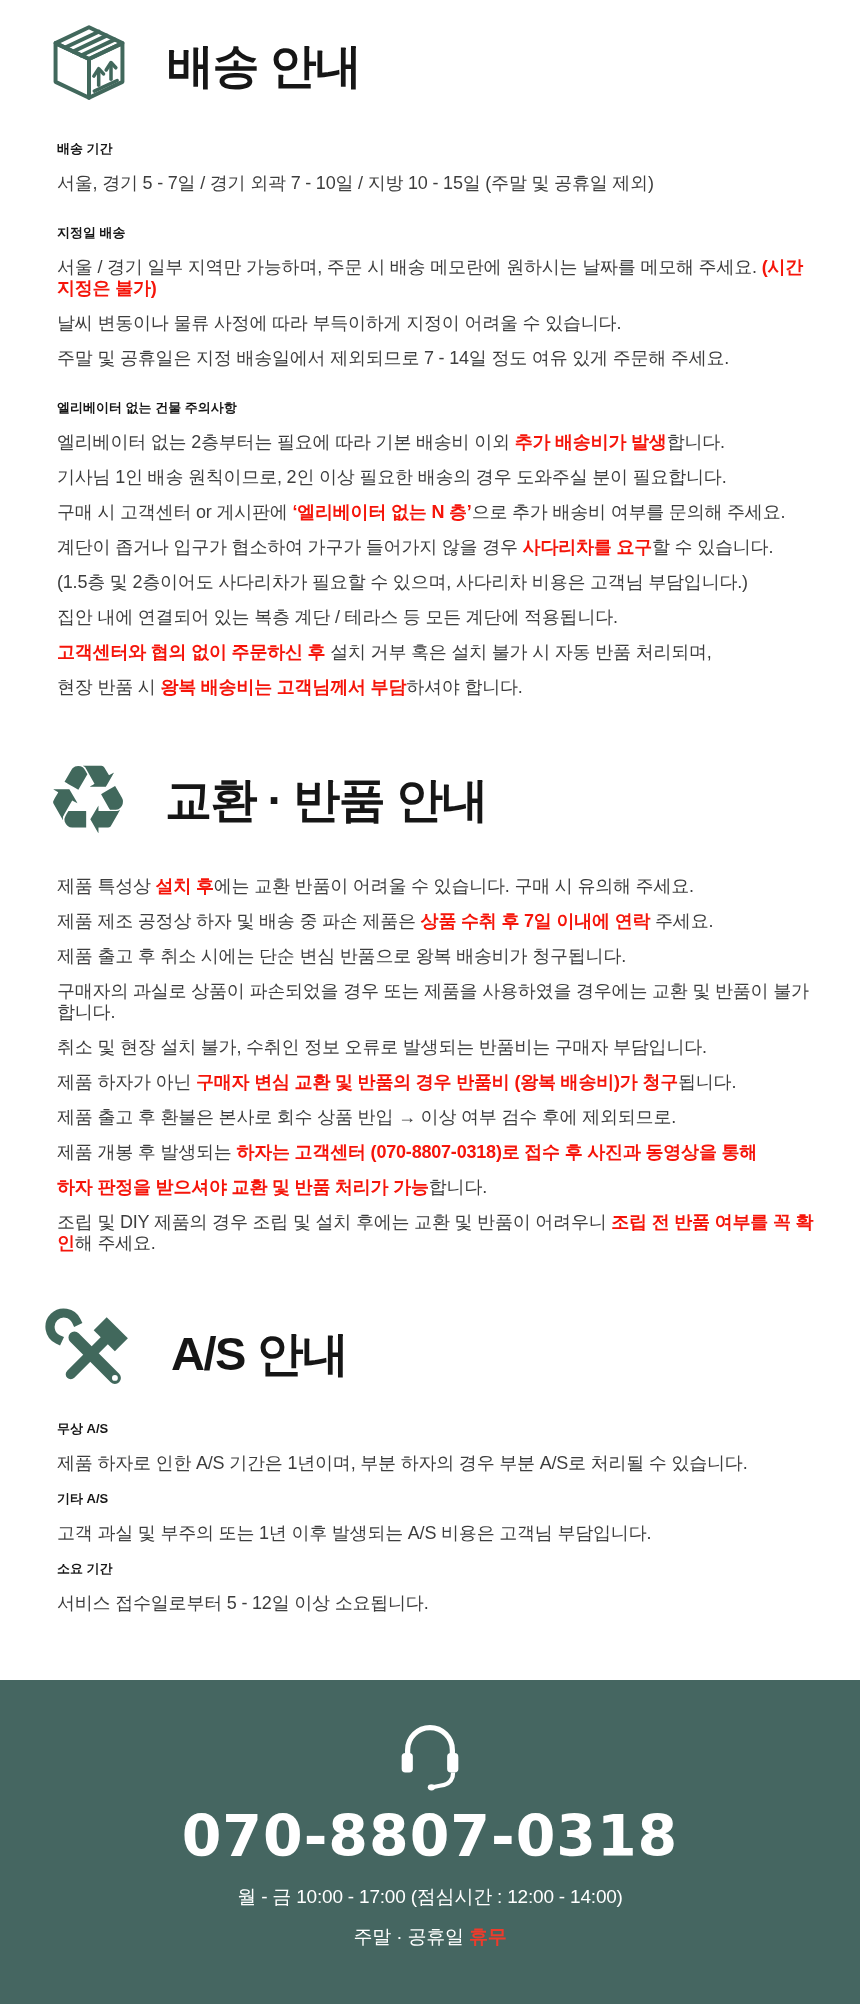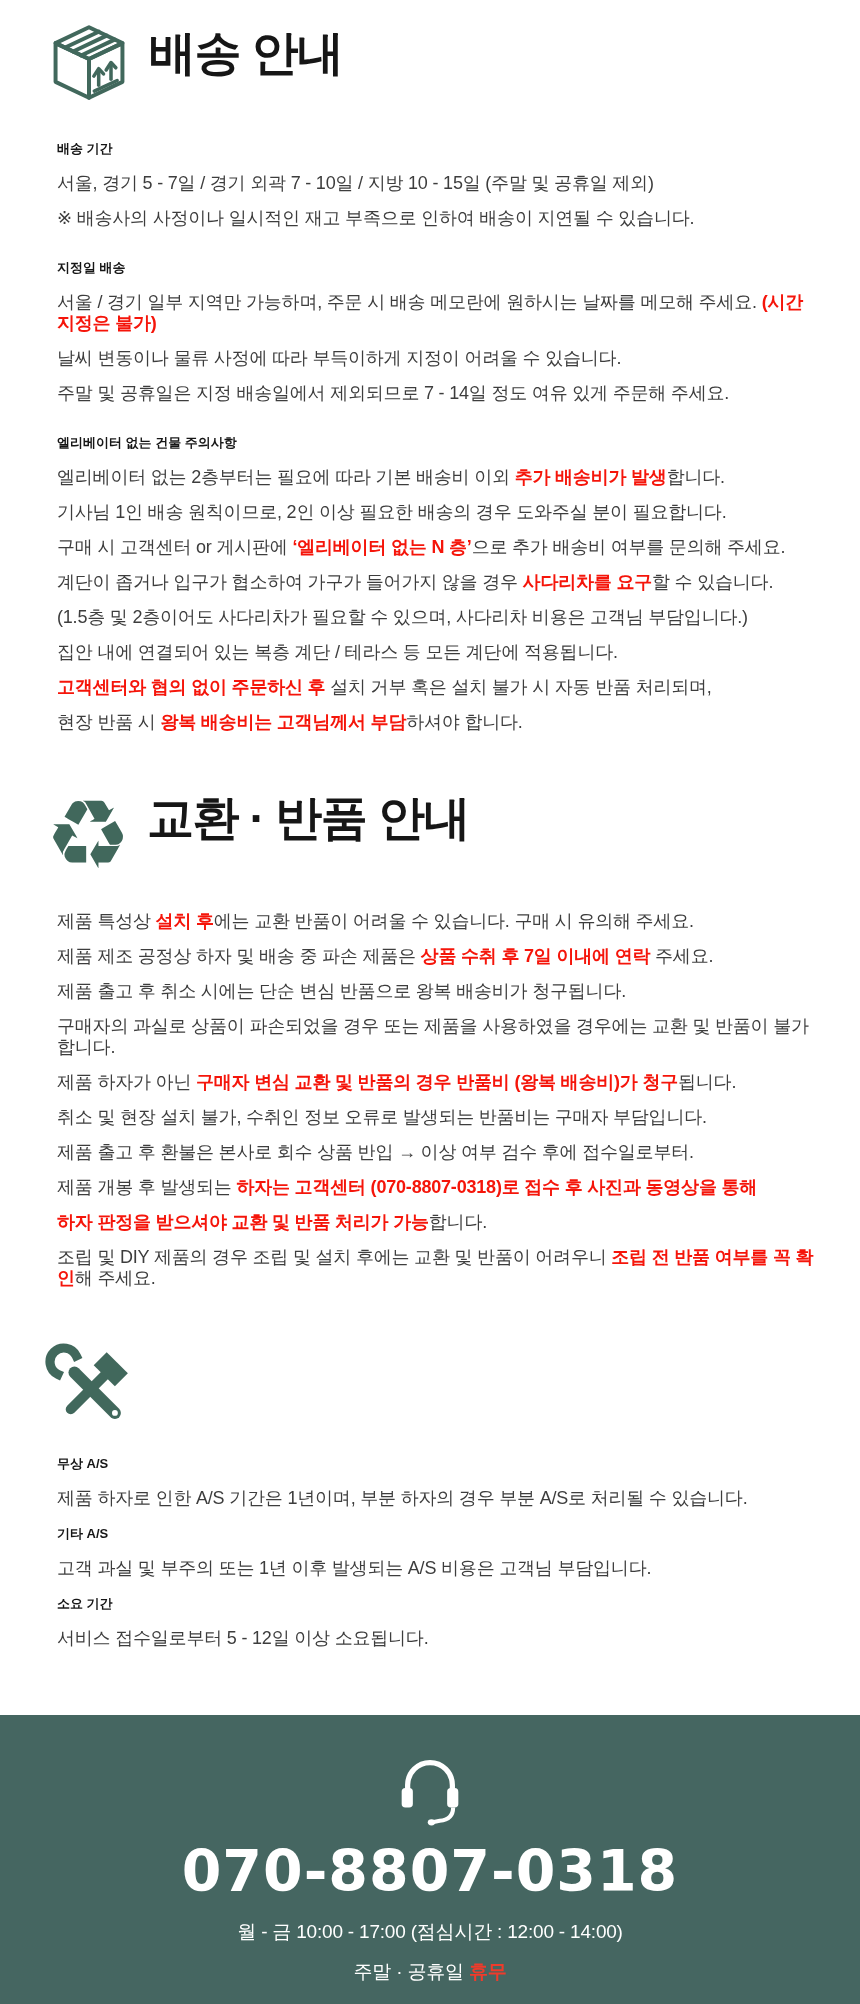--- a/index.html
+++ b/index.html
@@ -6,21 +6,21 @@
   body{
     width:860px;
     background:#ffffff;
     font-family:"Liberation Sans","DejaVu Sans",sans-serif;
     color:var(--body,#3d3d3d);
     -webkit-font-smoothing:antialiased;
   }
   .content{padding:22px 36px 0 57px;}
   .info-section{margin-top:54px;}
   .info-section:first-of-type{margin-top:0;}
-  .sec-header{display:flex;align-items:flex-start;gap:16px;margin:0 0 18px -12px;}
+  .sec-header{display:flex;align-items:center;gap:34px;margin:0 0 18px -12px;}
   .sec-icon{color:var(--green,#41685c);display:block;line-height:0;}
   .sec-icon svg{display:block;}
   .sec-icon.glyph{font-family:"DejaVu Sans",sans-serif;font-size:96px;line-height:96px;}
   .sec-title{
     font-size:47px;font-weight:800;letter-spacing:-1.5px;
     color:var(--title,#161616);margin:0;white-space:nowrap;
   }
   .block{margin-top:28px;}
   .block:first-child{margin-top:0;}
   .info-section:nth-of-type(3) .block{margin-top:2px;}
@@ -65,21 +65,20 @@
       <polyline points="69.5,54.5 75,46 80.5,52"></polyline>
       <line x1="56" y1="78.5" x2="82" y2="66.5"></line>
     </g>
   </svg>
 </span>
         <h2 class="sec-title">배송 안내</h2>
       </div>
       <div class="block">
         <div class="subtitle">배송 기간</div>
         <p class="line"><span class="run">서울, 경기 5 - 7일 / 경기 외곽 7 - 10일 / 지방 10 - 15일 (주말 및 공휴일 제외)</span></p>
-        <p class="line"><span class="run">※ 배송사의 사정이나 일시적인 재고 부족으로 인하여 배송이 지연될 수 있습니다.</span></p>
       </div>
       <div class="block">
         <div class="subtitle">지정일 배송</div>
         <p class="line"><span class="run">서울 / 경기 일부 지역만 가능하며, 주문 시 배송 메모란에 원하시는 날짜를 메모해 주세요. </span><span class="run red">(시간 지정은 불가)</span></p>
         <p class="line"><span class="run">날씨 변동이나 물류 사정에 따라 부득이하게 지정이 어려울 수 있습니다.</span></p>
         <p class="line"><span class="run">주말 및 공휴일은 지정 배송일에서 제외되므로 7 - 14일 정도 여유 있게 주문해 주세요.</span></p>
       </div>
       <div class="block">
         <div class="subtitle">엘리베이터 없는 건물 주의사항</div>
         <p class="line"><span class="run">엘리베이터 없는 2층부터는 필요에 따라 기본 배송비 이외 </span><span class="run red">추가 배송비가 발생</span><span class="run">합니다.</span></p>
@@ -97,39 +96,40 @@
         <span class="sec-icon glyph">
   <span class="glyph-recycle" style="font-family:'DejaVu Sans',sans-serif;">♻</span>
 </span>
         <h2 class="sec-title">교환 · 반품 안내</h2>
       </div>
       <div class="block">
         <p class="line"><span class="run">제품 특성상 </span><span class="run red">설치 후</span><span class="run">에는 교환 반품이 어려울 수 있습니다. 구매 시 유의해 주세요.</span></p>
         <p class="line"><span class="run">제품 제조 공정상 하자 및 배송 중 파손 제품은 </span><span class="run red">상품 수취 후 7일 이내에 연락</span><span class="run"> 주세요.</span></p>
         <p class="line"><span class="run">제품 출고 후 취소 시에는 단순 변심 반품으로 왕복 배송비가 청구됩니다.</span></p>
         <p class="line"><span class="run">구매자의 과실로 상품이 파손되었을 경우 또는 제품을 사용하였을 경우에는 교환 및 반품이 불가합니다.</span></p>
+        <p class="line"><span class="run">취소 및 현장 설치 불가, 수취인 정보 오류로 발생되는 반품비는 구매자 부담입니다.</span></p>
         <p class="line"><span class="run">제품 하자가 아닌 </span><span class="run red">구매자 변심 교환 및 반품의 경우 반품비 (왕복 배송비)가 청구</span><span class="run">됩니다.</span></p>
-        <p class="line"><span class="run">취소 및 현장 설치 불가, 수취인 정보 오류로 발생되는 반품비는 구매자 부담입니다.</span></p>
-        <p class="line"><span class="run">제품 출고 후 환불은 본사로 회수 상품 반입 → 이상 여부 검수 후에 접수일로부터.</span></p>
+        <p class="line"><span class="run">제품 출고 후 환불은 본사로 회수 상품 반입 → 이상 여부 검수 후에 제외되므로.</span></p>
         <p class="line"><span class="run">제품 개봉 후 발생되는 </span><span class="run red">하자는 고객센터 (070-8807-0318)로 접수 후 사진과 동영상을 통해</span></p>
         <p class="line"><span class="run red">하자 판정을 받으셔야 교환 및 반품 처리가 가능</span><span class="run">합니다.</span></p>
         <p class="line"><span class="run">조립 및 DIY 제품의 경우 조립 및 설치 후에는 교환 및 반품이 어려우니 </span><span class="run red">조립 전 반품 여부를 꼭 확인</span><span class="run">해 주세요.</span></p>
       </div>
     </section>
     <section class="info-section">
       <div class="sec-header">
         <span class="sec-icon">
   <svg width="92" height="92" viewBox="0 0 100 100" fill="none" stroke="currentColor">
     <path d="M14,34 A 15,15 0 1 1 34,14" stroke-width="10" stroke-linecap="square"></path>
     <line x1="32" y1="32" x2="76" y2="76" stroke-width="13" stroke-linecap="round"></line>
     <line x1="72" y1="28" x2="28" y2="72" stroke-width="11" stroke-linecap="round"></line>
     <line x1="60" y1="17" x2="83" y2="40" stroke-width="20" stroke-linecap="butt"></line>
     <circle cx="76" cy="76" r="3.2" fill="#ffffff" stroke="none"></circle>
   </svg>
 </span>
+        <h2 class="sec-title">A/S 안내</h2>
       </div>
       <div class="block">
         <div class="subtitle">무상 A/S</div>
         <p class="line"><span class="run">제품 하자로 인한 A/S 기간은 1년이며, 부분 하자의 경우 부분 A/S로 처리될 수 있습니다.</span></p>
       </div>
       <div class="block">
         <div class="subtitle">기타 A/S</div>
         <p class="line"><span class="run">고객 과실 및 부주의 또는 1년 이후 발생되는 A/S 비용은 고객님 부담입니다.</span></p>
       </div>
       <div class="block">

